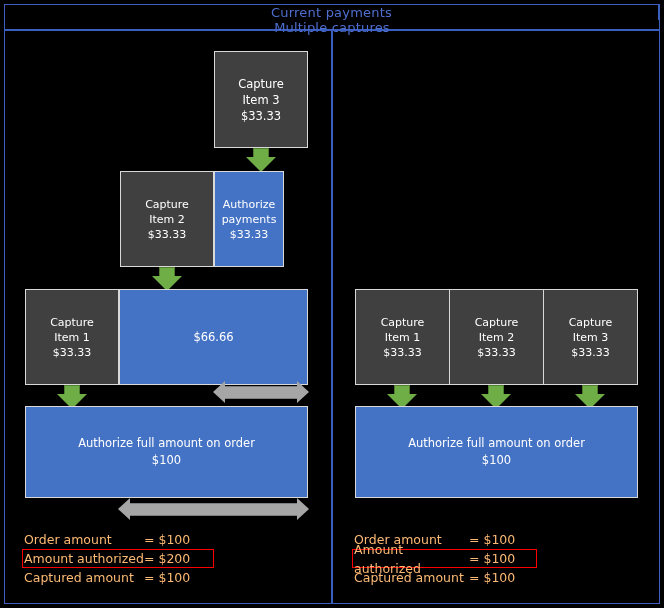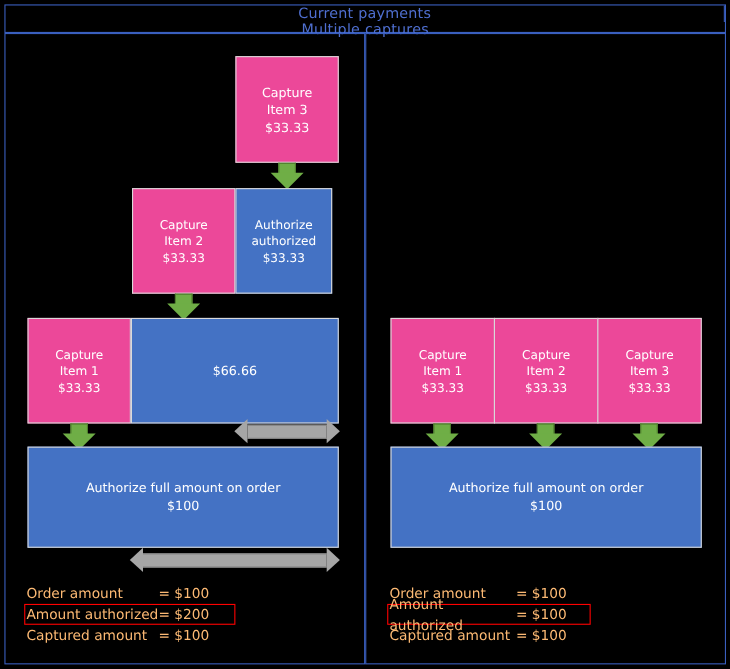--- a/index.html
+++ b/index.html
@@ -20,21 +20,21 @@
   
   .panel-frame{position:absolute;border:1px solid #3a5fbf;box-sizing:border-box;}
   .panel-left{left:4px;top:30px;width:328px;height:574px;}
   .panel-right{left:332px;top:30px;width:328px;height:574px;}
 
   
   .box{position:absolute;box-sizing:border-box;
        display:flex;flex-direction:column;align-items:center;justify-content:center;
        color:#fff;font-size:11.5px;line-height:16px;text-align:center;
        border:1px solid #d9d9d9;}
-  .green{background:#ec4899;}
+  .green{background:#404040;}
   .blue{background:#4472c4;}
   .box .ln{display:block;white-space:nowrap;}
   .box.small{font-size:11px;line-height:15px;}
   .box.wide{font-size:11.5px;line-height:17px;}
 
   
   .garrow{position:absolute;}
   .garrow .stem{position:absolute;left:50%;transform:translateX(-50%);
         top:0;width:16px;background:#6fae46;border:1px solid #4f7f2e;
         border-bottom:none;box-sizing:border-box;}
@@ -84,23 +84,23 @@
   <div class="garrow" style="left:240px;top:148px;width:42px;height:24px;">
     <div class="stem" style="height:10px;"></div>
     <div class="head" style="top:9px;border-top:15px solid #6fae46;"></div>
   </div>
 
   <div class="box green small" style="left:120px;top:171px;width:94px;height:96px;">
     <span class="ln">Capture</span>
     <span class="ln">Item 2</span>
     <span class="ln">$33.33</span>
   </div>
-  <div class="box blue small" style="left:214px;top:171px;width:88px;height:96px;">
+  <div class="box blue small" style="left:214px;top:171px;width:70px;height:96px;">
     <span class="ln">Authorize</span>
-    <span class="ln">authorized</span>
+    <span class="ln">payments</span>
     <span class="ln">$33.33</span>
   </div>
 
   <div class="garrow" style="left:146px;top:267px;width:42px;height:24px;">
     <div class="stem" style="height:10px;"></div>
     <div class="head" style="top:9px;border-top:15px solid #6fae46;"></div>
   </div>
 
   <div class="box green small" style="left:25px;top:289px;width:94px;height:96px;">
     <span class="ln">Capture</span>

